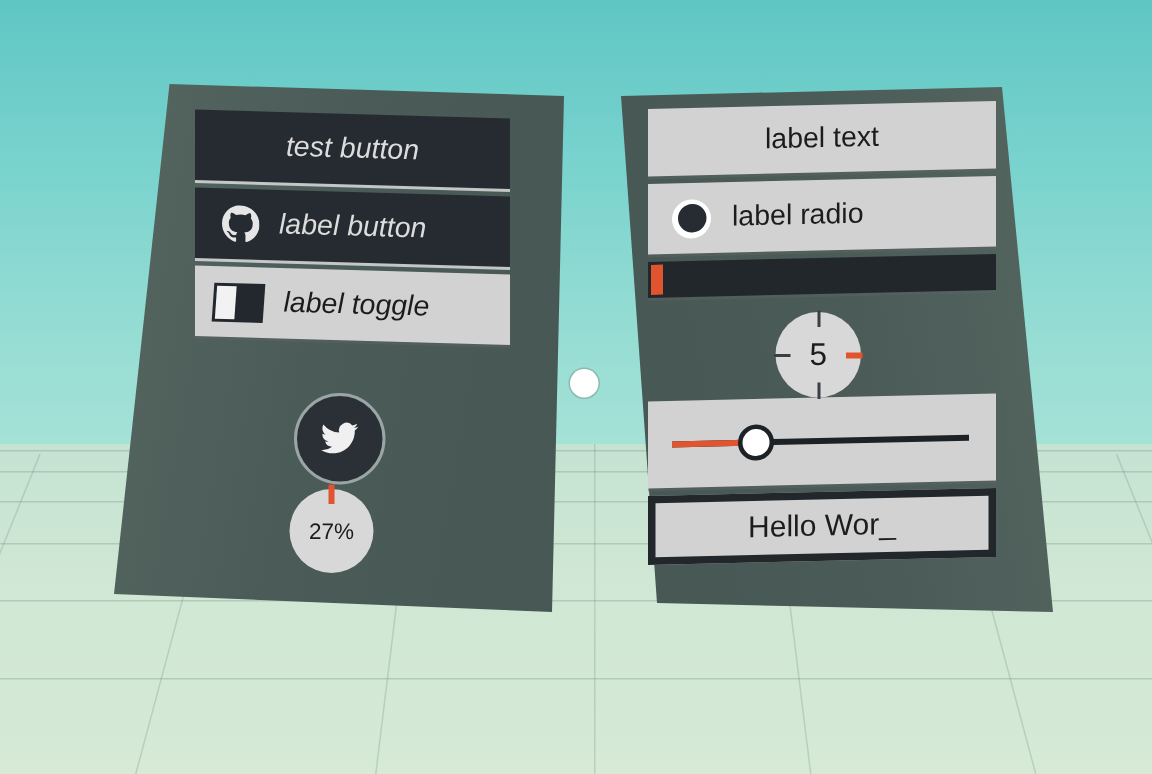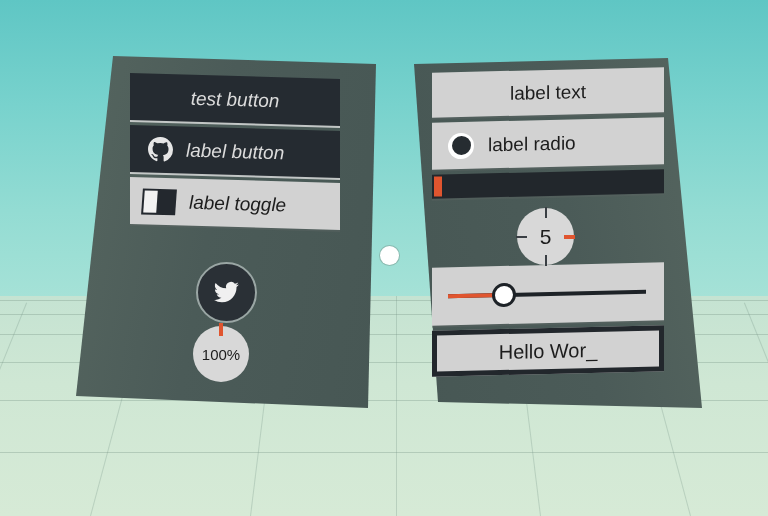--- a/index.html
+++ b/index.html
@@ -220,21 +220,21 @@
         <path fill="#f0f0f0" d="M23 4.9c-.8.36-1.7.6-2.6.7a4.6 4.6 0 0 0 2-2.5c-.9.5-1.9.9-2.9 1.1a4.5
         4.5 0 0 0-7.8 4.1A12.9 12.9 0 0 1 2.3 3.5a4.5 4.5 0 0 0 1.4 6.1c-.7 0-1.4-.2-2-.5v.05a4.5 4.5 0
         0 0 3.6 4.4c-.6.2-1.3.2-2 .1a4.5 4.5 0 0 0 4.2 3.1A9 9 0 0 1 1 18.6a12.8 12.8 0 0 0 7 2c8.3 0
         12.9-6.9 12.9-12.9v-.6c.9-.6 1.6-1.4 2.1-2.2z"></path>
       </svg>
     </span>
   </div>
 
   <div class="knob knob-pct">
     <span class="tick accent-v t-top"></span>
-    <span>100%</span>
+    <span>27%</span>
   </div>
 
   <div class="panel panel-right"></div>
 
   <div class="stack-right">
 
     <div class="w w-light w-center text-row">
       <span>label text</span>
     </div>
 

